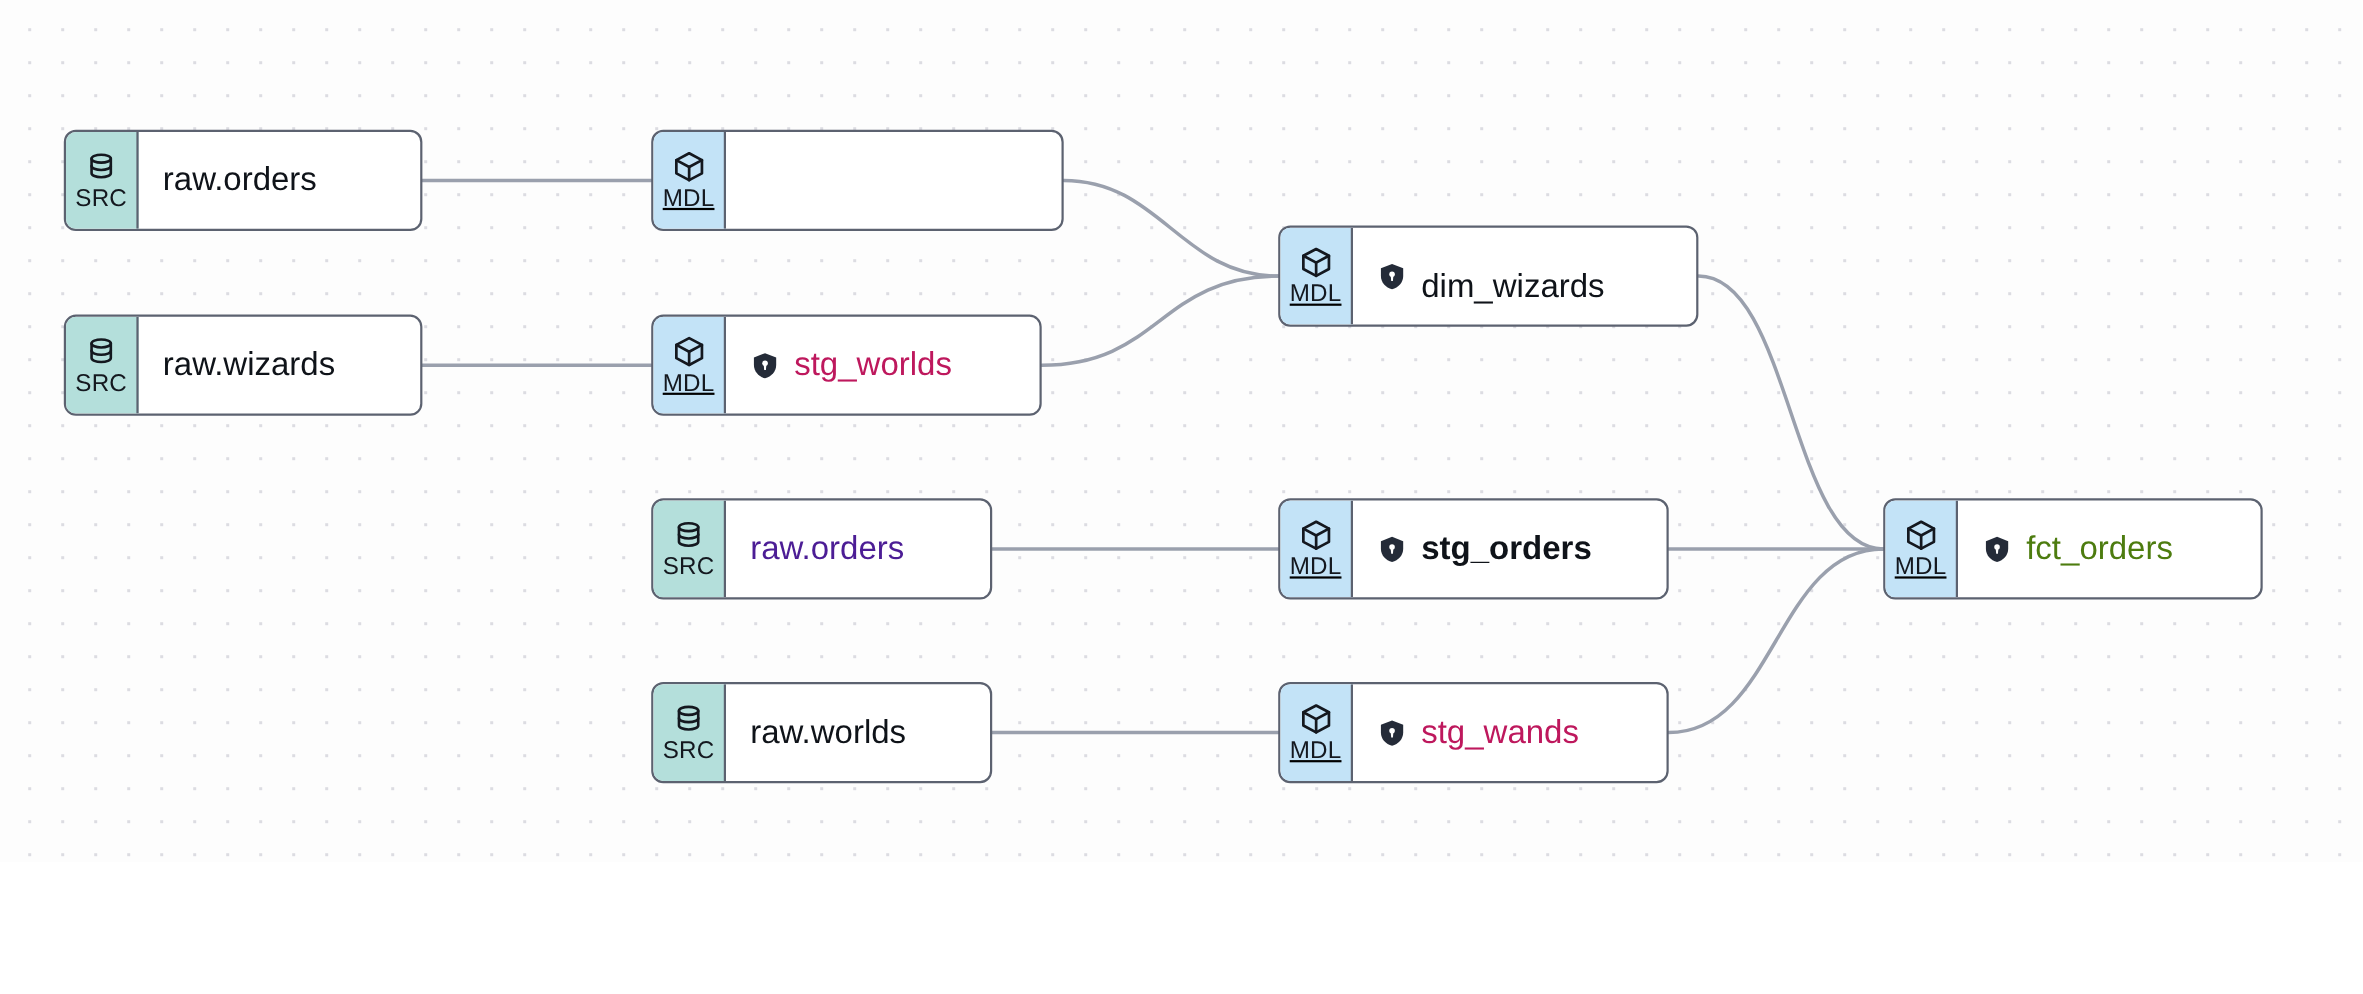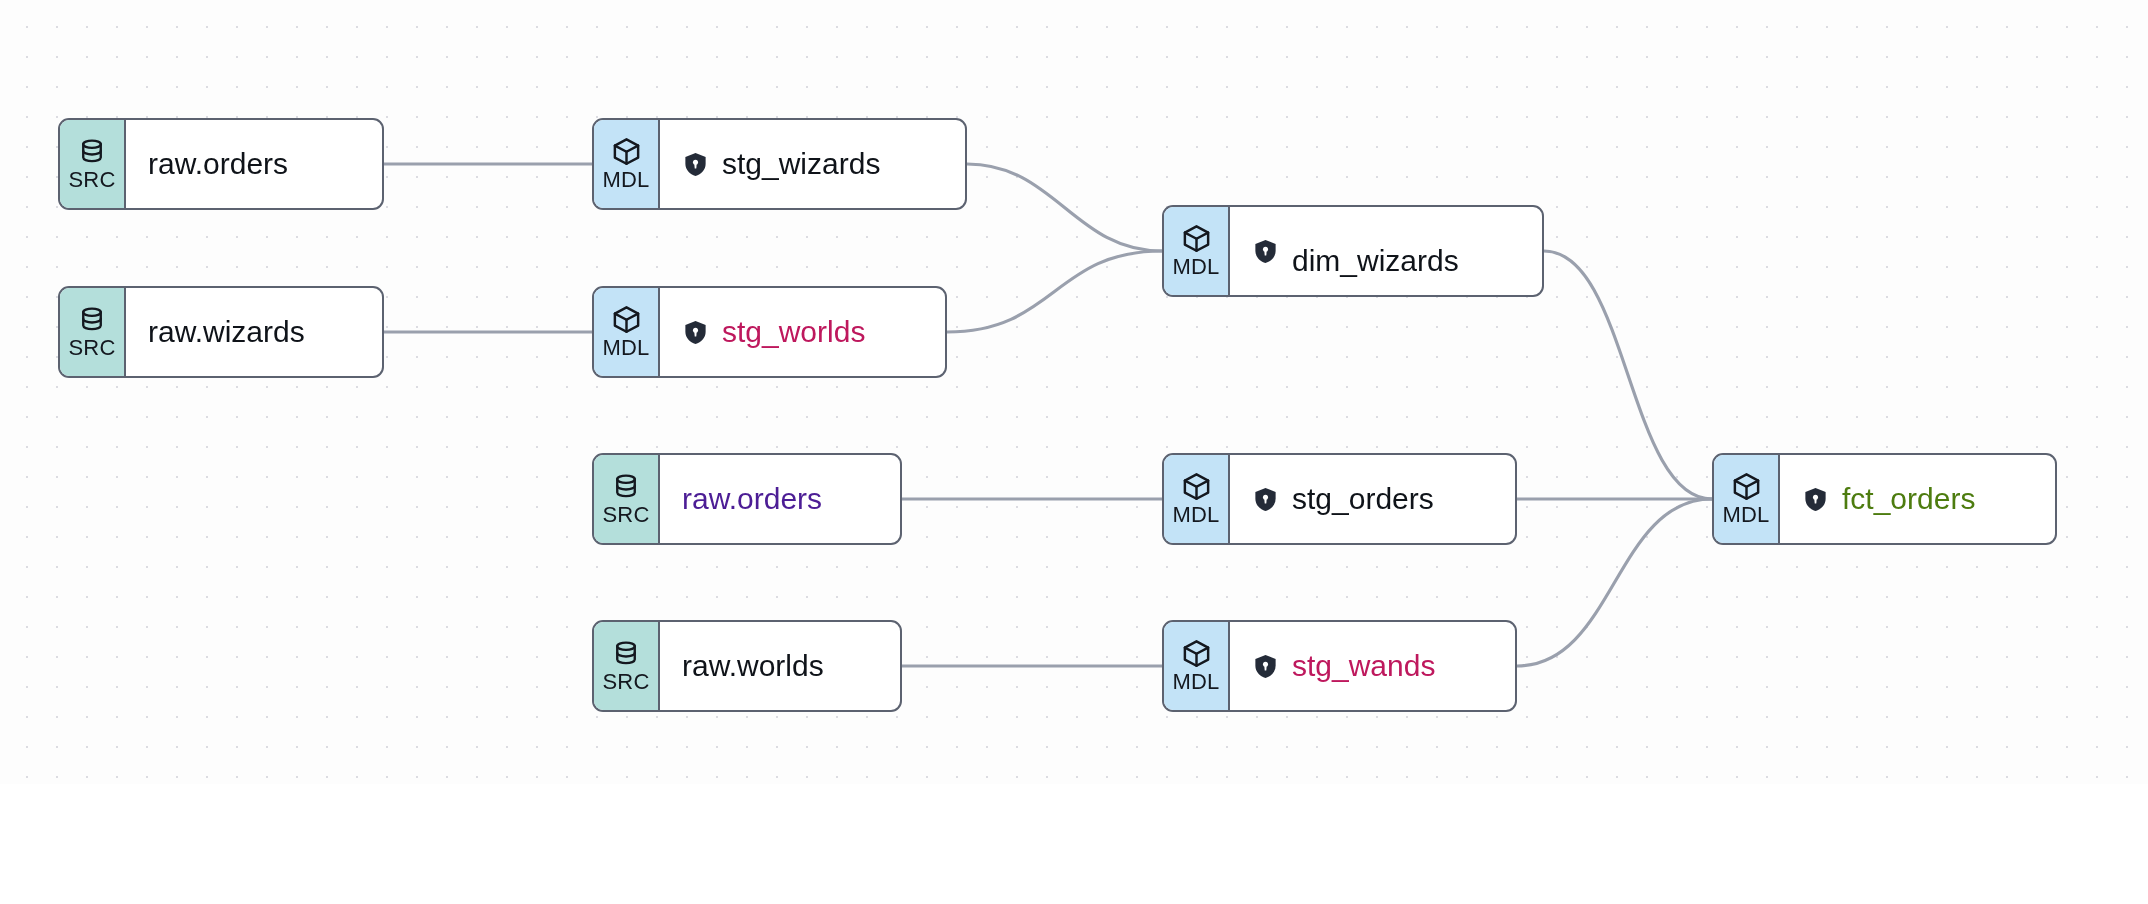--- a/index.html
+++ b/index.html
@@ -47,21 +47,21 @@
     width: 66px;
     display: flex;
     flex-direction: column;
     align-items: center;
     justify-content: center;
     gap: 1px;
     border-right: 2.6px solid #5c6270;
     box-sizing: border-box;
   }
   .node-badge.src { background: #b4dfdb; }
-  .node-badge.mdl { background: #c3e3f7; }
+  .node-badge.mdl { background: #c3e3f7; text-decoration: underline; }
   .badge-icon {
     display: block;
     line-height: 0;
   }
   .badge-text {
     font-size: 22px;
     letter-spacing: 0.2px;
     color: #14181f;
     font-family: "Liberation Sans", sans-serif;
     line-height: 1.05;
@@ -157,28 +157,20 @@
       </div>
       <div class="node" style="left: 592px; top: 118px; width: 375px; height: 92px; border-color: rgb(92, 98, 112); background: rgb(255, 255, 255);">
         <div class="node-badge mdl" style="background: rgb(195, 227, 247); border-right-color: rgb(92, 98, 112);">
           <span class="badge-icon"><svg width="31" height="31" viewBox="0 0 24 24" fill="none" stroke="#14181f" stroke-width="1.9" stroke-linecap="round" stroke-linejoin="round">
               <path d="M12 2.6 21 7.4 v9.3 L12 21.5 3 16.7 V7.4 Z"></path>
               <path d="M3 7.4 12 12.2 21 7.4"></path>
               <path d="M12 12.2 V21.5"></path>
             </svg></span>
           <span class="badge-text">MDL</span>
         </div>
-        <div class="node-body">
-          <span class="shield-icon"><svg width="27" height="27" viewBox="0 0 24 24">
-              <path d="M12 1.8 21 5.3 v6.1 c0 5.3 -3.9 9.4 -9 10.8 -5.1 -1.4 -9 -5.5 -9 -10.8 V5.3 Z" fill="#242b38"></path>
-              <circle cx="12" cy="10" r="2.25" fill="#ffffff"></circle>
-              <path d="M10.85 10.4 h2.3 l-0.45 5.1 h-1.4 Z" fill="#ffffff"></path>
-            </svg></span>
-          <span class="node-label" style="color: rgb(15, 19, 25);">stg_wizards</span>
-        </div>
       </div>
       <div class="node" style="left: 592px; top: 286px; width: 355px; height: 92px; border-color: rgb(92, 98, 112); background: rgb(255, 255, 255);">
         <div class="node-badge mdl" style="background: rgb(195, 227, 247); border-right-color: rgb(92, 98, 112);">
           <span class="badge-icon"><svg width="31" height="31" viewBox="0 0 24 24" fill="none" stroke="#14181f" stroke-width="1.9" stroke-linecap="round" stroke-linejoin="round">
               <path d="M12 2.6 21 7.4 v9.3 L12 21.5 3 16.7 V7.4 Z"></path>
               <path d="M3 7.4 12 12.2 21 7.4"></path>
               <path d="M12 12.2 V21.5"></path>
             </svg></span>
           <span class="badge-text">MDL</span>
         </div>
@@ -199,21 +191,21 @@
               <path d="M12 12.2 V21.5"></path>
             </svg></span>
           <span class="badge-text">MDL</span>
         </div>
         <div class="node-body">
           <span class="shield-icon"><svg width="27" height="27" viewBox="0 0 24 24">
               <path d="M12 1.8 21 5.3 v6.1 c0 5.3 -3.9 9.4 -9 10.8 -5.1 -1.4 -9 -5.5 -9 -10.8 V5.3 Z" fill="#242b38"></path>
               <circle cx="12" cy="10" r="2.25" fill="#ffffff"></circle>
               <path d="M10.85 10.4 h2.3 l-0.45 5.1 h-1.4 Z" fill="#ffffff"></path>
             </svg></span>
-          <span class="node-label" style="color: rgb(15, 19, 25);">stg_orders</span>
+          <span class="node-label" style="color: rgb(15, 19, 25); font-weight: bold;">stg_orders</span>
         </div>
       </div>
       <div class="node" style="left: 1162px; top: 620px; width: 355px; height: 92px; border-color: rgb(92, 98, 112); background: rgb(255, 255, 255);">
         <div class="node-badge mdl" style="background: rgb(195, 227, 247); border-right-color: rgb(92, 98, 112);">
           <span class="badge-icon"><svg width="31" height="31" viewBox="0 0 24 24" fill="none" stroke="#14181f" stroke-width="1.9" stroke-linecap="round" stroke-linejoin="round">
               <path d="M12 2.6 21 7.4 v9.3 L12 21.5 3 16.7 V7.4 Z"></path>
               <path d="M3 7.4 12 12.2 21 7.4"></path>
               <path d="M12 12.2 V21.5"></path>
             </svg></span>
           <span class="badge-text">MDL</span>

